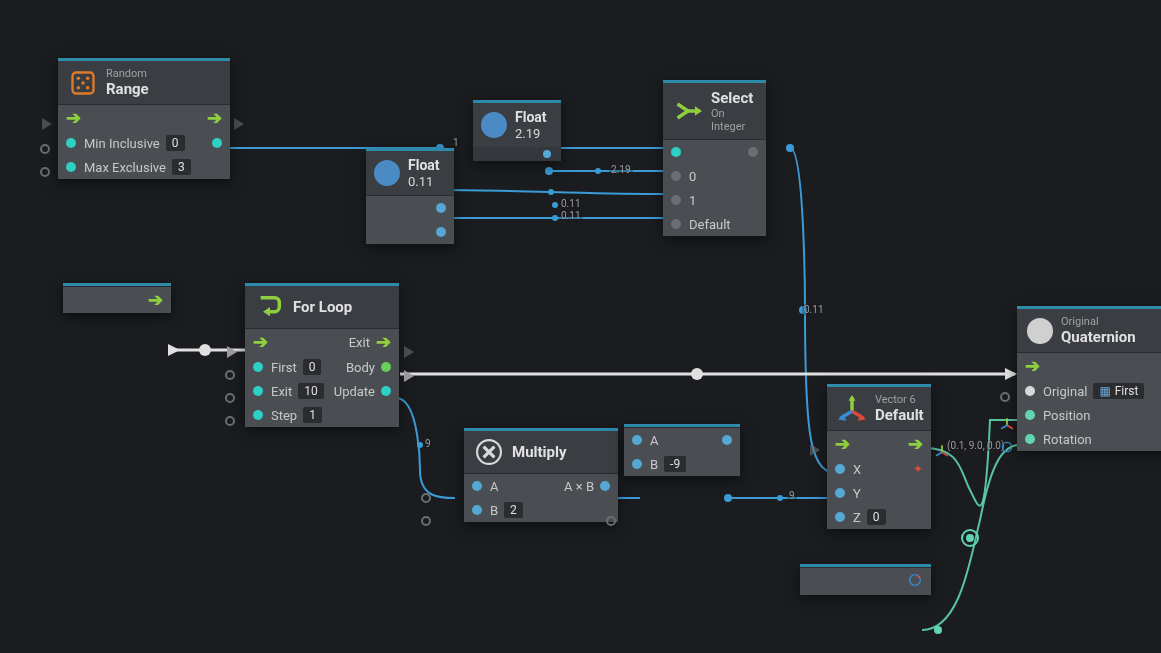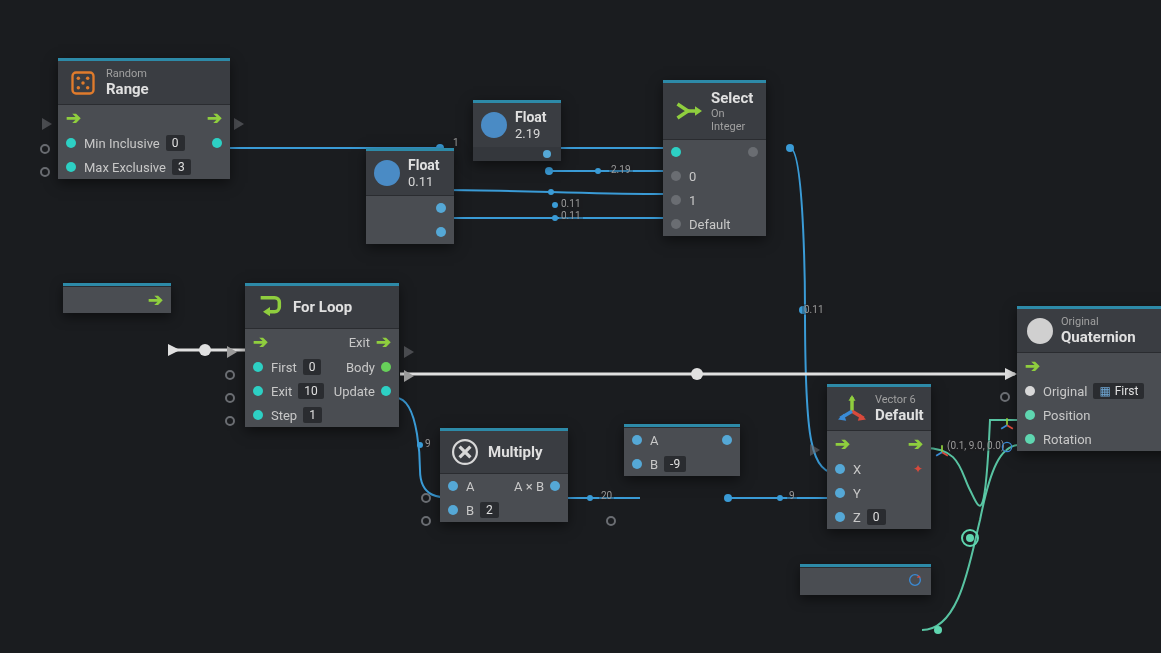--- a/index.html
+++ b/index.html
@@ -341,21 +341,21 @@
   </div>
 </div>
 
 <div style="position:absolute;left:227px;top:346px" class="tri"></div>
 <div style="position:absolute;left:404px;top:346px" class="tri-hollow"></div>
 <div style="position:absolute;left:404px;top:370px" class="tri"></div>
 <div style="position:absolute;left:225px;top:370px" class="circ-hollow"></div>
 <div style="position:absolute;left:225px;top:393px" class="circ-hollow"></div>
 <div style="position:absolute;left:225px;top:416px" class="circ-hollow"></div>
 
-<div class="node" style="left:440px;top:428px;width:128px">
+<div class="node" style="left:464px;top:428px;width:154px">
   <div class="node-header">
     <span class="icon">
       <svg width="26" height="26" viewBox="0 0 24 24">
           <circle cx="12" cy="12" r="11" fill="none" stroke="#d8d8d8" stroke-width="2"></circle>
           <path d="M7 7 L17 17 M17 7 L7 17" stroke="#d8d8d8" stroke-width="3"></path>
         </svg>
     </span>
     <div class="node-titles">
       <span class="node-title">Multiply</span>
     </div>

